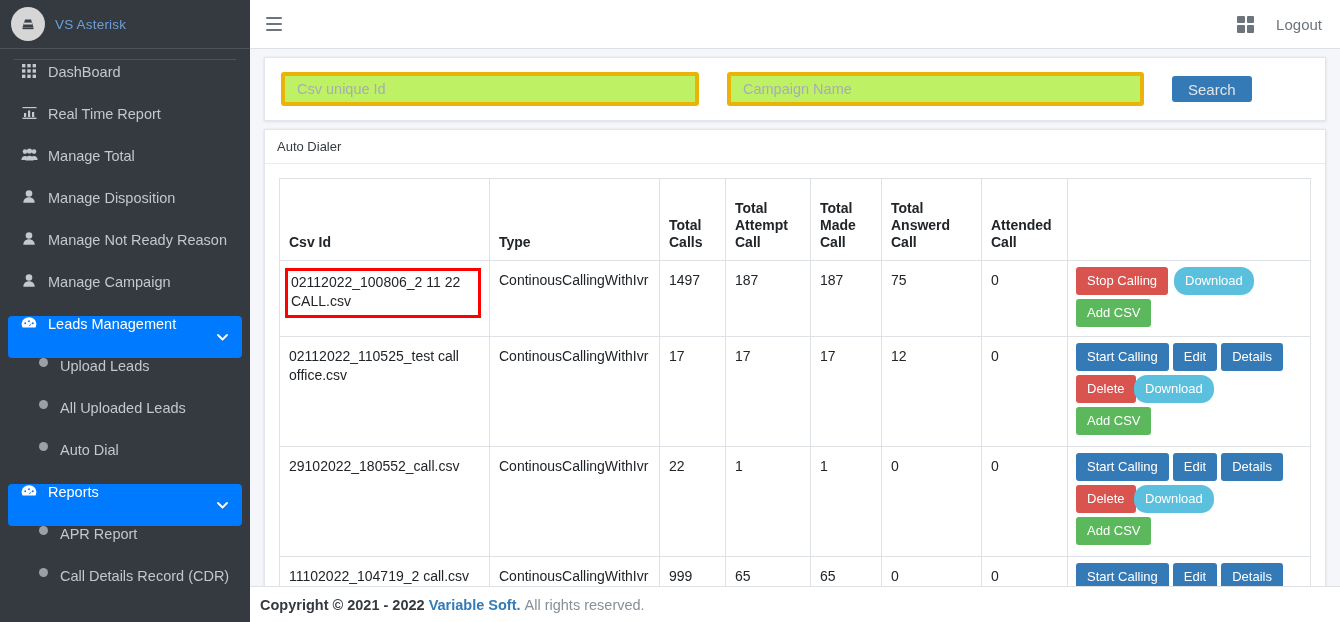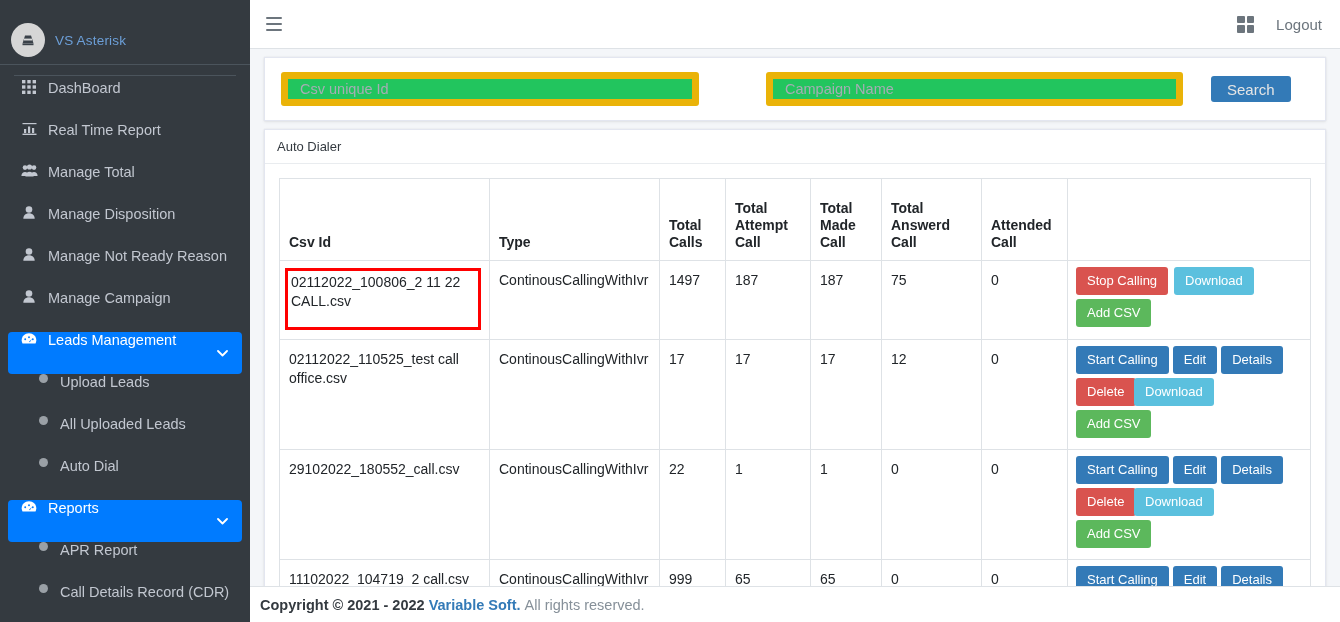--- a/index.html
+++ b/index.html
@@ -17,21 +17,20 @@
     background: #343a40;
     flex: 0 0 250px;
     overflow: hidden;
     position: relative;
   }
   .brand {
     height: 49px;
     display:flex; align-items:center;
     padding-left: 11px;
     border-bottom: 1px solid #4b545c;
-    margin-top: 16px;
   }
   .brand-logo {
     width: 34px; height: 34px; border-radius: 50%;
     background: #d6d6d6;
     display:flex; align-items:center; justify-content:center;
     flex: 0 0 34px;
     margin-right: 10px;
   }
   .brand-logo svg { display:block; }
   .brand-text {
@@ -117,31 +116,31 @@
   .card {
     background:#fff;
     border:1px solid #e3e6f0;
     box-shadow: 0 0 1px rgba(0,0,0,.1), 0 1px 3px rgba(0,0,0,.08);
     margin-bottom: 8px;
   }
   .search-card { padding: 14px 16px; }
   .search-row { display:flex; align-items:center; gap: 28px; }
   .inp {
     height: 34px;
-    border:7px solid #eab308;
+    border:4px solid #eab308;
     border-radius:3px;
     padding: 0 12px;
     font-size:14.5px;
     color:#495057;
-    background:#22c55e;
+    background:#bef264;
     font-family:"Liberation Sans", sans-serif;
   }
   .inp::placeholder { color:#a6adb4; }
   #csv-id-input { width: 418px; }
-  #campaign-input { width: 417px; margin-left: 39px; }
+  #campaign-input { width: 417px; }
   .btn-search {
     background:#337ab7; color:#e5e5e5; border:none;
     height: 26px; min-width: 70px; padding: 0 16px;
     font-size:15px; border-radius:3px; cursor:pointer;
     font-family:"Liberation Sans", sans-serif;
   }
 
   .panel-head {
     padding: 9px 12px;
     font-size: 13px; color:#343a40;
@@ -175,42 +174,42 @@
   .col-tc   { width: 66px; }
   .col-ta   { width: 85px; }
   .col-tm   { width: 71px; }
   .col-tan  { width: 100px; }
   .col-att  { width: 86px; }
   .col-act  { width: auto; }
 
   .cell-csv-highlight {
     display:inline-block;
     border: 3px solid #ff0000;
-    padding: 2px 5px 16px 3px;
+    padding: 2px 5px 4px 3px;
     margin: -3px 0 0 -4px;
     line-height:19px;
   }
 
   .actions { padding: 6px 8px 6px 8px !important; vertical-align: top; }
   .btn {
     display:inline-block;
     border:none; border-radius:3px;
     color:#fff; font-size:13px;
     padding: 7px 11px 8px 11px;
     cursor:pointer; line-height:1;
     font-family:"Liberation Sans", sans-serif;
     white-space:nowrap;
   }
   .btn-primary { background:#337ab7; }
   .btn-danger  { background:#d9534f; }
   .btn-info    { background:#5bc0de; }
   .btn-success { background:#5cb85c; }
   .btn-row { display:flex; gap:4px; align-items:flex-start; }
   .btn-stack { position:relative; }
-  .float-dl { position:absolute; left: 98px; top: 0; }
+  .float-dl { position:absolute; left: 98px; top: 0; border-radius: 13px; }
   .mt4 { margin-top: 4px; }
 
   .footer {
     position:absolute; left:0; right:0; bottom:0;
     height: 36px;
     background:#fff;
     border-top:1px solid #dee2e6;
     display:flex; align-items:center;
     padding-left: 10px;
     font-size:14.5px; color:#869099;

